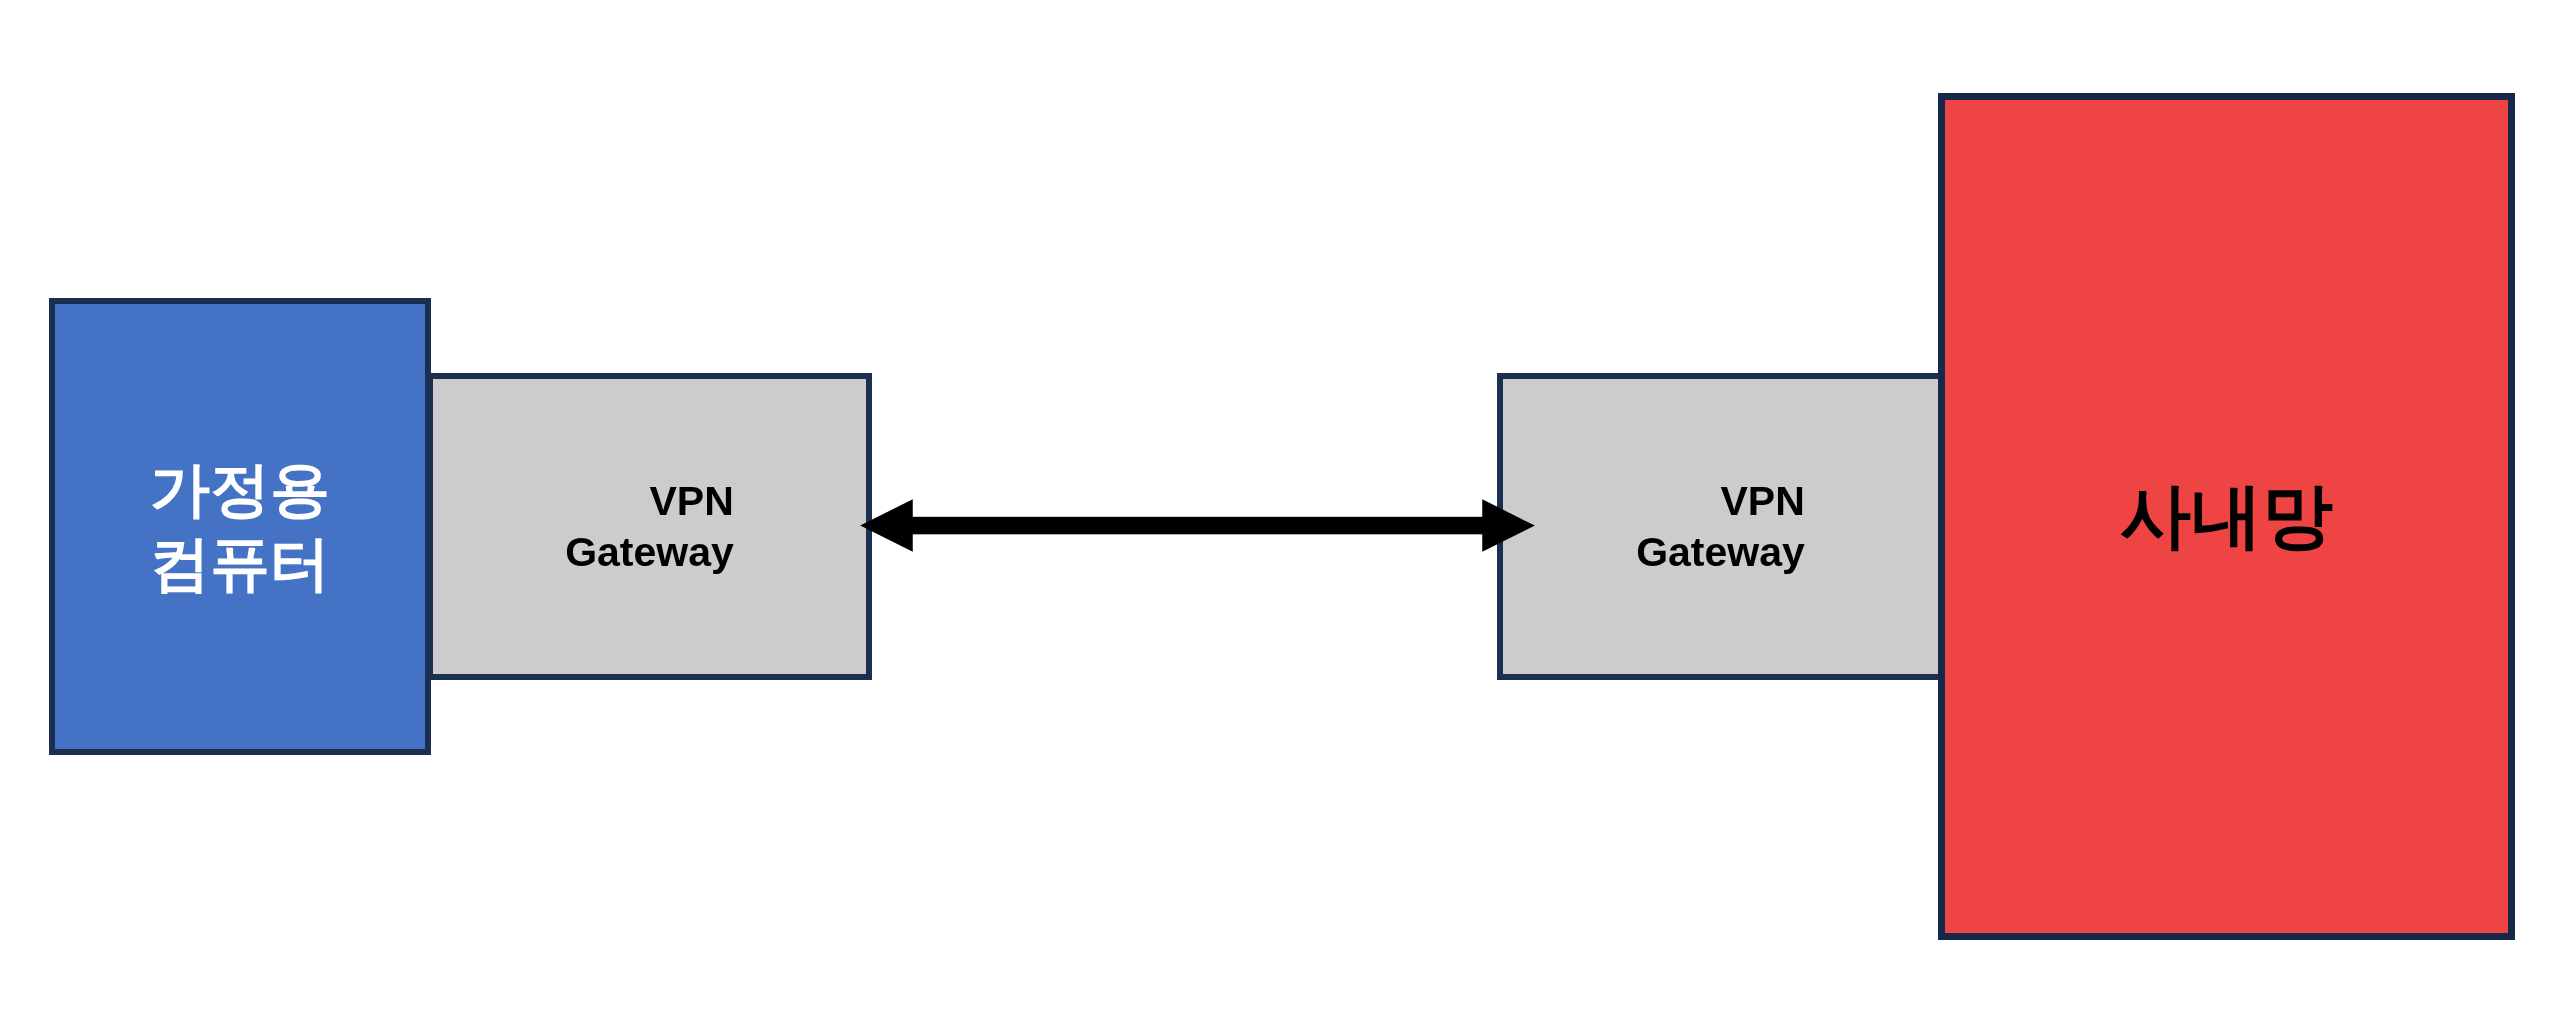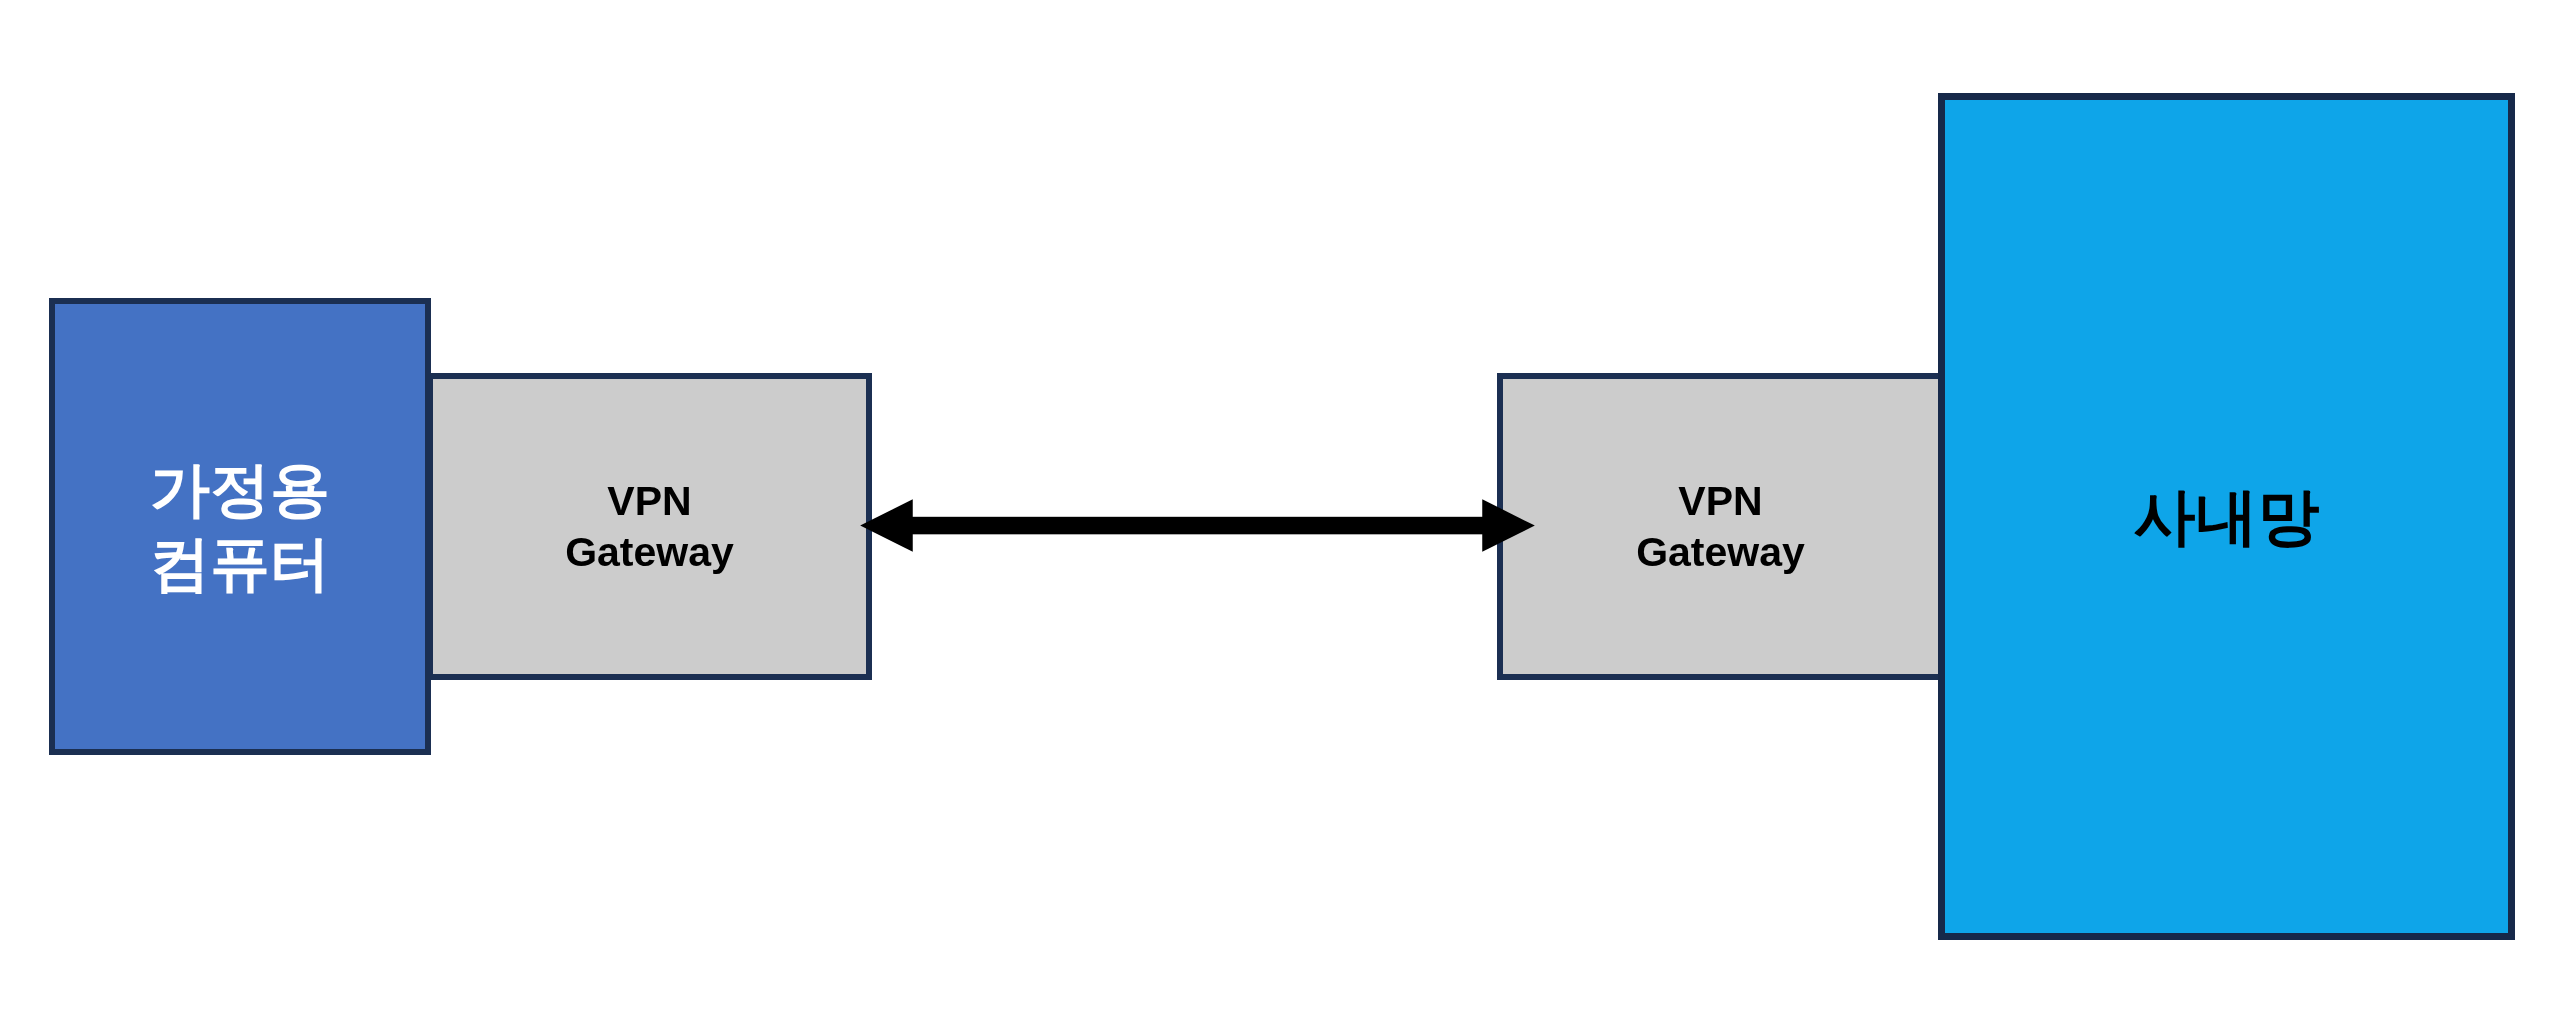--- a/index.html
+++ b/index.html
@@ -14,21 +14,21 @@
     background: #ffffff;
     overflow: hidden;
     font-family: "Liberation Sans", "DejaVu Sans", sans-serif;
   }
   .node {
     position: absolute;
     box-sizing: border-box;
     display: flex;
     align-items: center;
     justify-content: center;
-    text-align: center;
+    text-align: right;
     font-weight: bold;
     line-height: 1.22;
     border-style: solid;
   }
 
   
   #node-home {
     left: 49px;
     top: 298px;
     width: 382px;
@@ -60,25 +60,25 @@
     left: 1497px;
     width: 447px;
   }
 
   
   #node-corp {
     left: 1938px;
     top: 93px;
     width: 577px;
     height: 847px;
-    background: #0ea5e9;
+    background: #ef4444;
     border-width: 7px;
     border-color: #16294A;
     color: #000000;
-    font-size: 62px;
+    font-size: 71px;
     z-index: 3;
   }
 
   .node-label {
     display: block;
     white-space: pre-line;
   }
 
   
   #connector {

